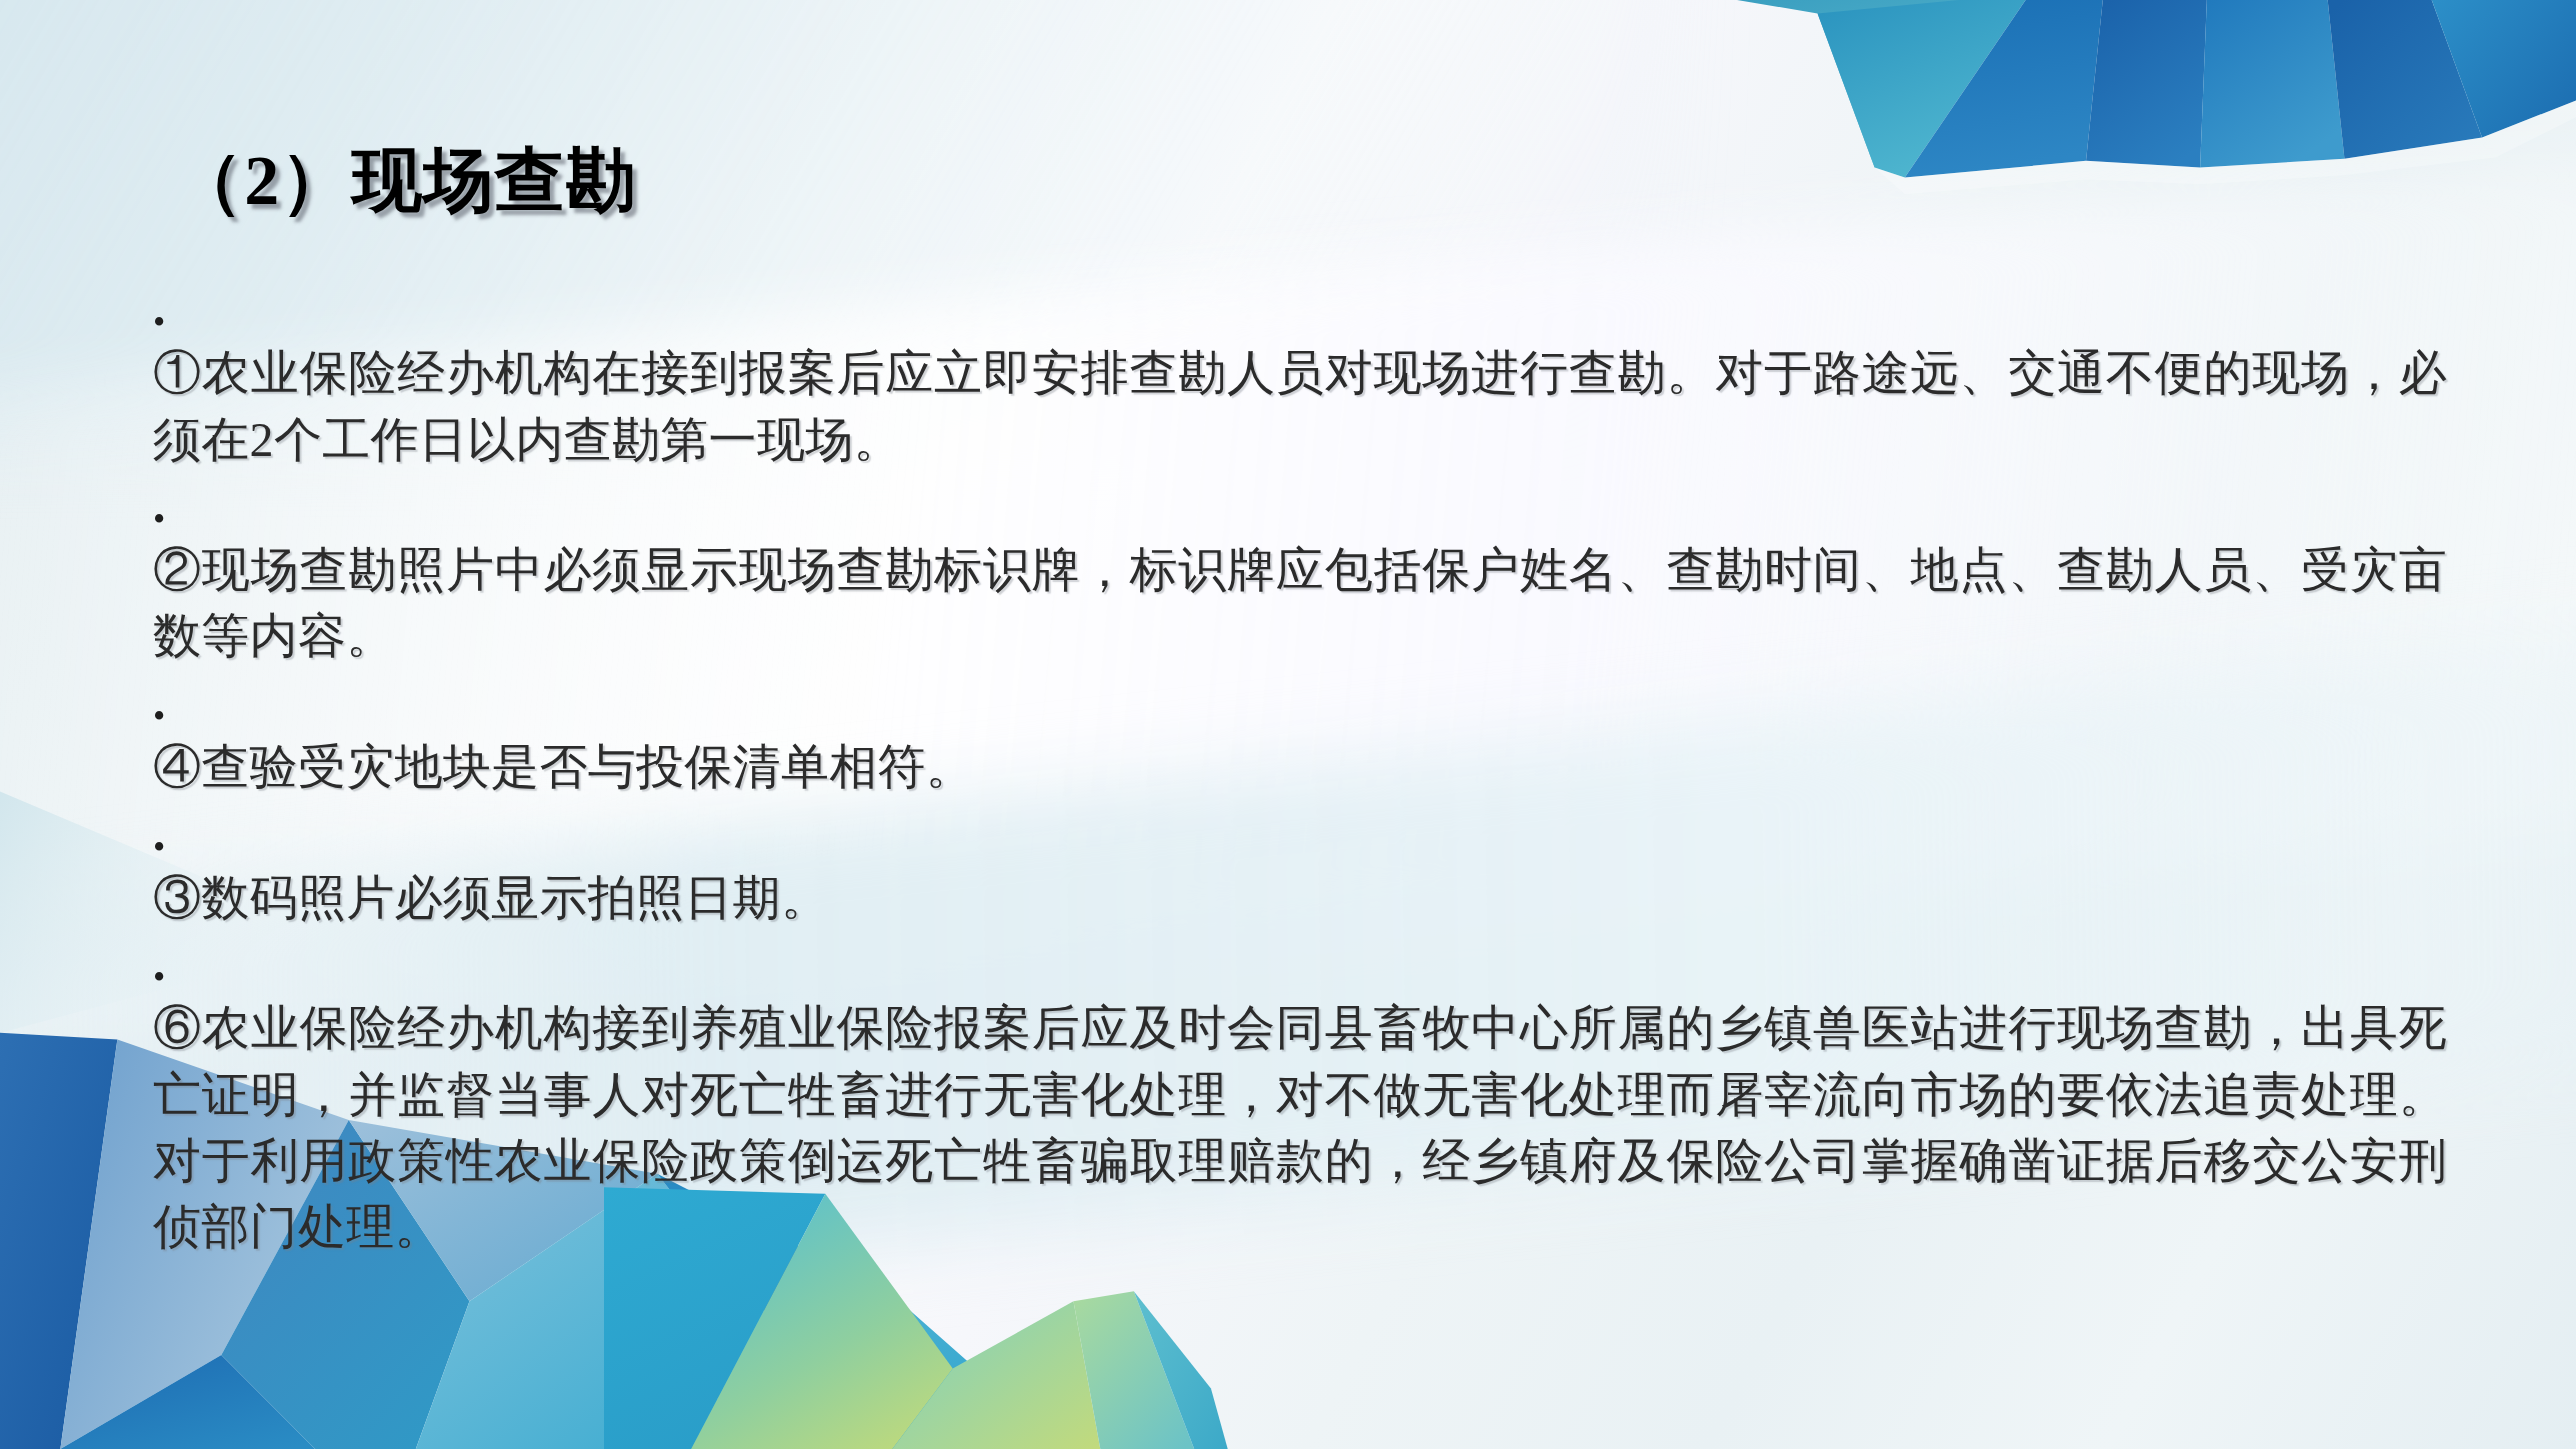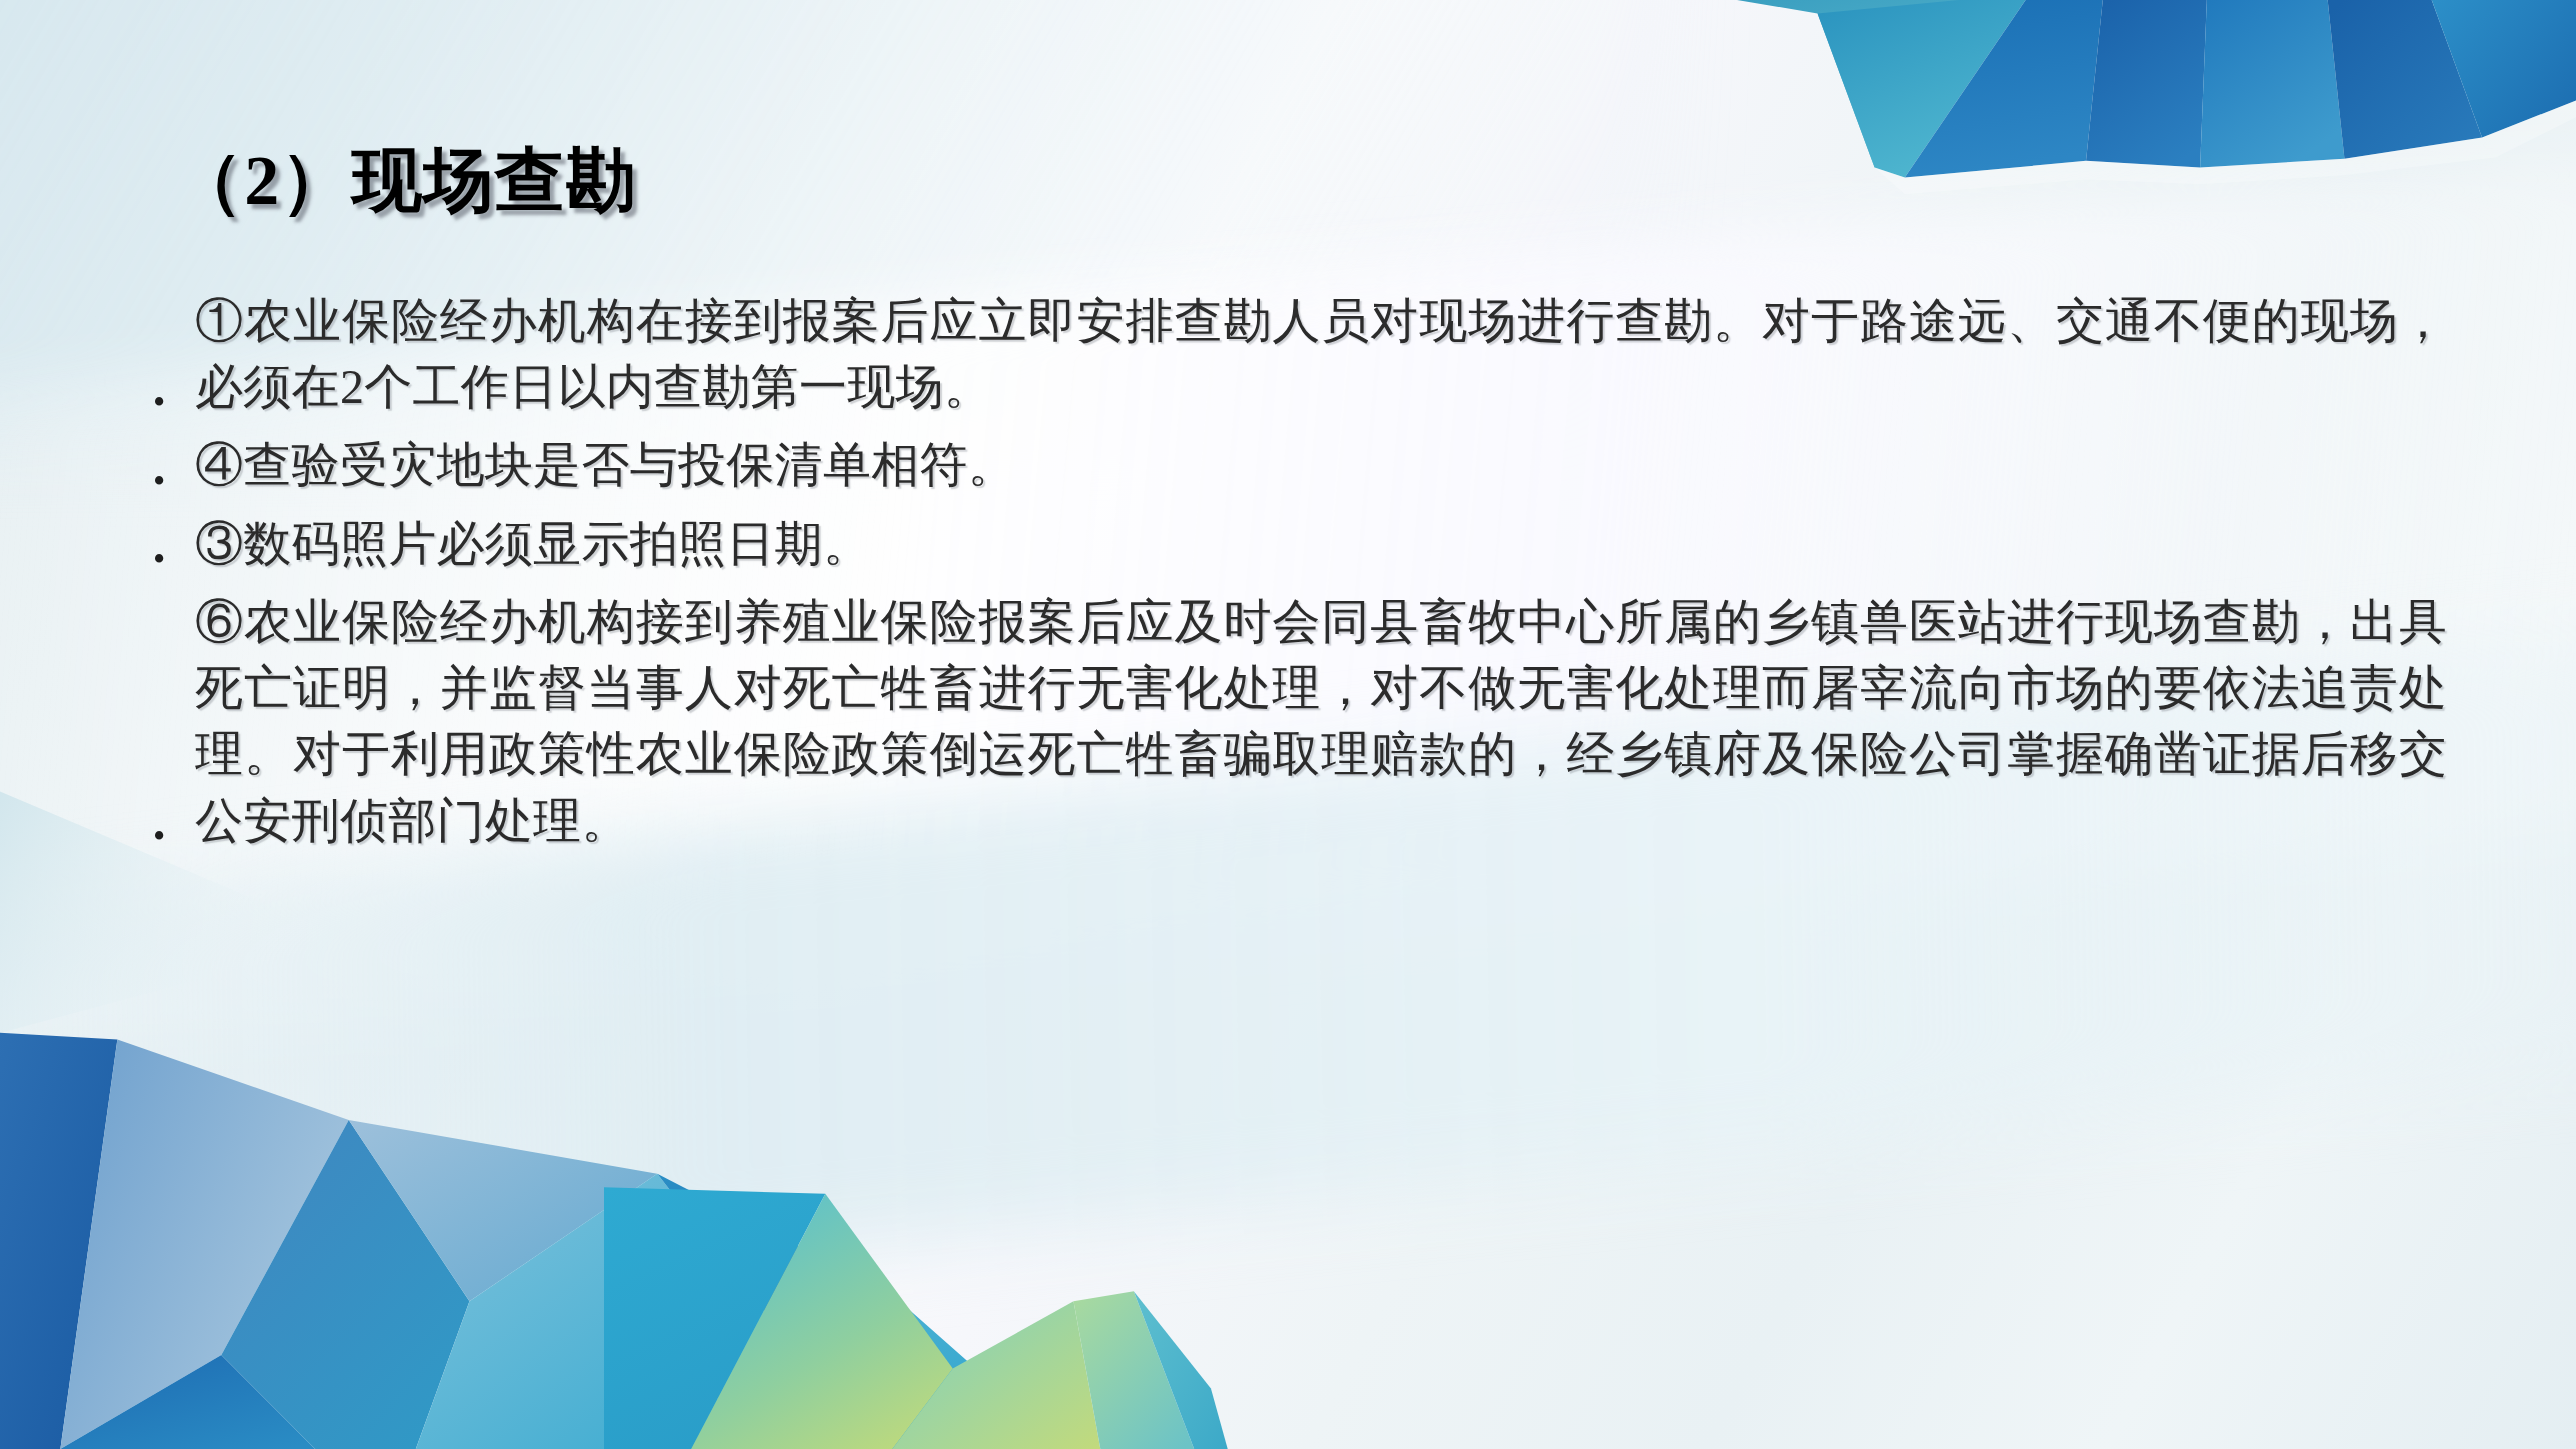--- a/index.html
+++ b/index.html
@@ -100,22 +100,23 @@
 
   .body-list {
     position: absolute;
     left: 153px;
     top: 288px;
     width: 2294px;
   }
 
   .bullet-row {
     display: flex;
-    align-items: flex-end;
+    align-items: flex-start;
     margin-bottom: 12px;
+    flex-direction: column;
   }
   .bullet-dot {
     flex: 0 0 auto;
     width: 42px;
     padding-top: 17.4px;
     font-size: 35px;
     line-height: 1;
     color: #1e1e1e;
     text-align: left;
   }
@@ -275,20 +276,24 @@
 
     <div class="slide-title">（2）现场查勘</div>
 
     <div class="body-list">
 
       <div class="bullet-row">
         <span class="bullet-dot"></span>
         <span class="bullet-text">①农业保险经办机构在接到报案后应立即安排查勘人员对现场进行查勘。对于路途远、交通不便的现场，必须在2个工作日以内查勘第一现场。</span>
       </div>
 
+      <div class="bullet-row">
+        <span class="bullet-dot"></span>
+        <span class="bullet-text">②现场查勘照片中必须显示现场查勘标识牌，标识牌应包括保户姓名、查勘时间、地点、查勘人员、受灾亩数等内容。</span>
+      </div>
 
       <div class="bullet-row">
         <span class="bullet-dot"></span>
         <span class="bullet-text">④查验受灾地块是否与投保清单相符。</span>
       </div>
 
       <div class="bullet-row">
         <span class="bullet-dot"></span>
         <span class="bullet-text">③数码照片必须显示拍照日期。</span>
       </div>

